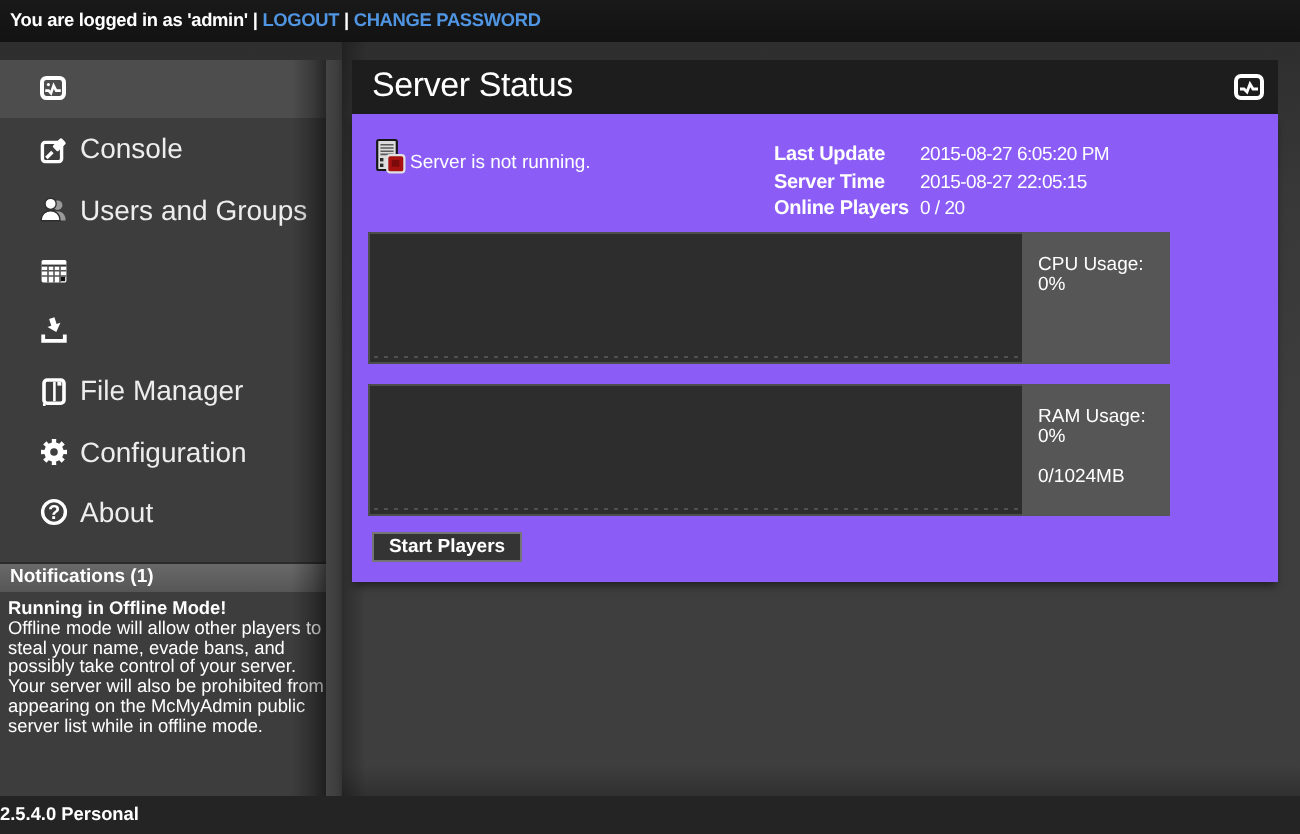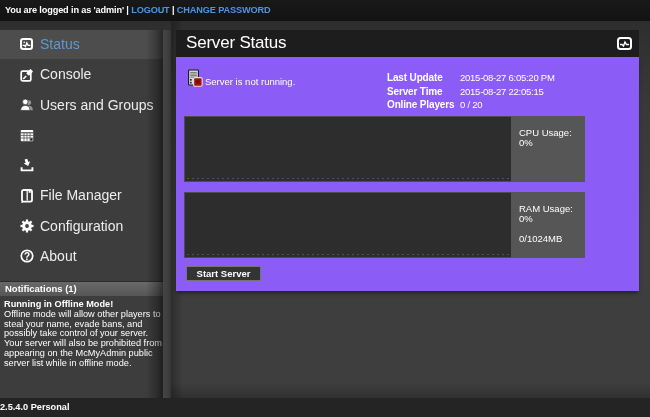--- a/index.html
+++ b/index.html
@@ -62,21 +62,20 @@
 <div id="leftcol">
 <ul id="menu">
 <li class="active">
         <span class="ic">
           <svg width="13" height="12" viewBox="0 0 13 12">
             <rect x="1" y="1" width="11" height="10" rx="2.2" fill="none" stroke="#fff" stroke-width="2"></rect>
             <polyline points="2.6,7.3 4.3,7.3 5.5,8.6 6.8,4.8 8.1,7.3 10.4,7.3" fill="none" stroke="#fff" stroke-width="1.3"></polyline>
             <circle cx="4.2" cy="4.3" r="0.8" fill="#fff"></circle>
           </svg>
         </span>
-        <span class="txt">Status</span>
       </li>
 <li>
         <span class="ic">
           <svg width="14" height="14" viewBox="0 0 14 14">
             <rect x="1.2" y="3.2" width="9.6" height="9.6" rx="1.4" fill="none" stroke="#fff" stroke-width="1.7"></rect>
             <g transform="rotate(45 9.5 4.5)">
               <rect x="7.6" y="1.2" width="3.8" height="6.2" rx="0.8" fill="#fff"></rect>
             </g>
             <path d="M3.2 11 L6.2 8" stroke="#fff" stroke-width="1.7"></path>
           </svg>
@@ -175,17 +174,17 @@
     <span class="ilabel" style="top:42px;">Online Players</span>
       <span class="ivalue" style="top:42px;">0 / 20</span>
     <div class="chart" style="top:59px;">
         <div class="dots"></div>
       </div>
     <div class="lbox" style="top:59px;">CPU Usage:<br>0%</div>
     <div class="chart" style="top:135px;">
         <div class="dots"></div>
       </div>
     <div class="lbox" style="top:135px;">RAM Usage:<br>0%<br><br>0/1024MB</div>
-    <div id="startbtn">Start Server</div>
+    <div id="startbtn">Start Players</div>
   </div>
 </div>
 
 <div id="footer">2.5.4.0 Personal</div>
 
 </body></html>

